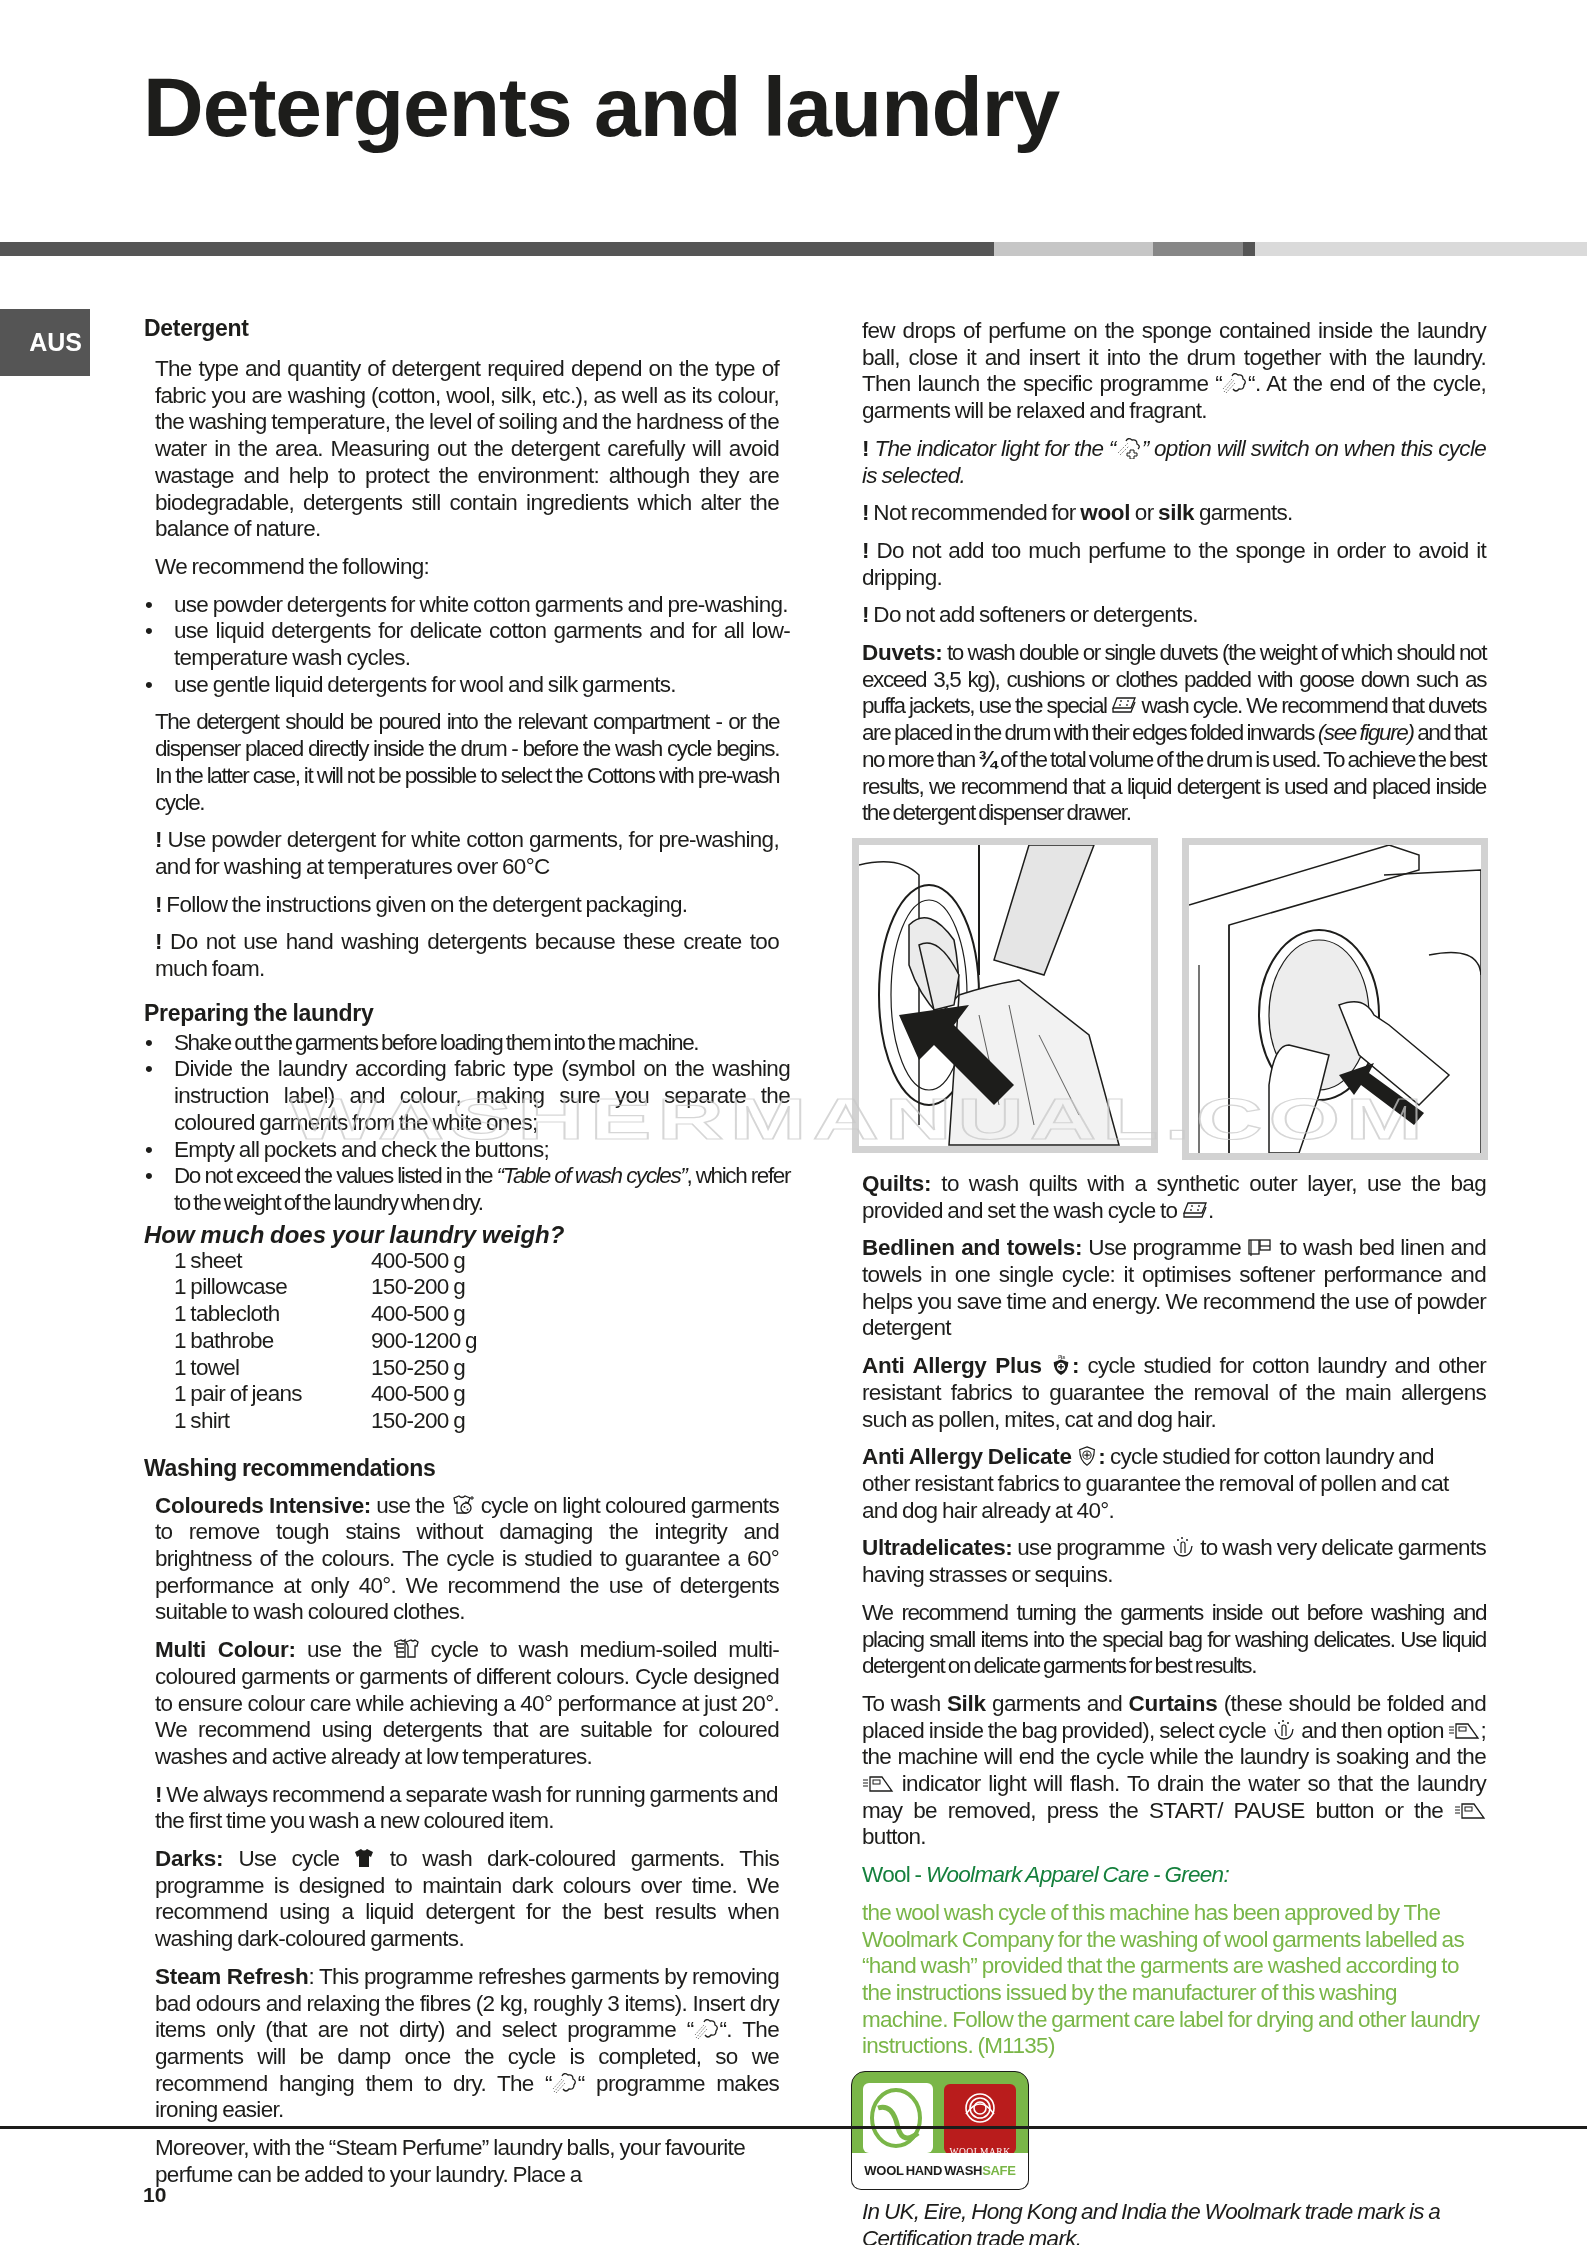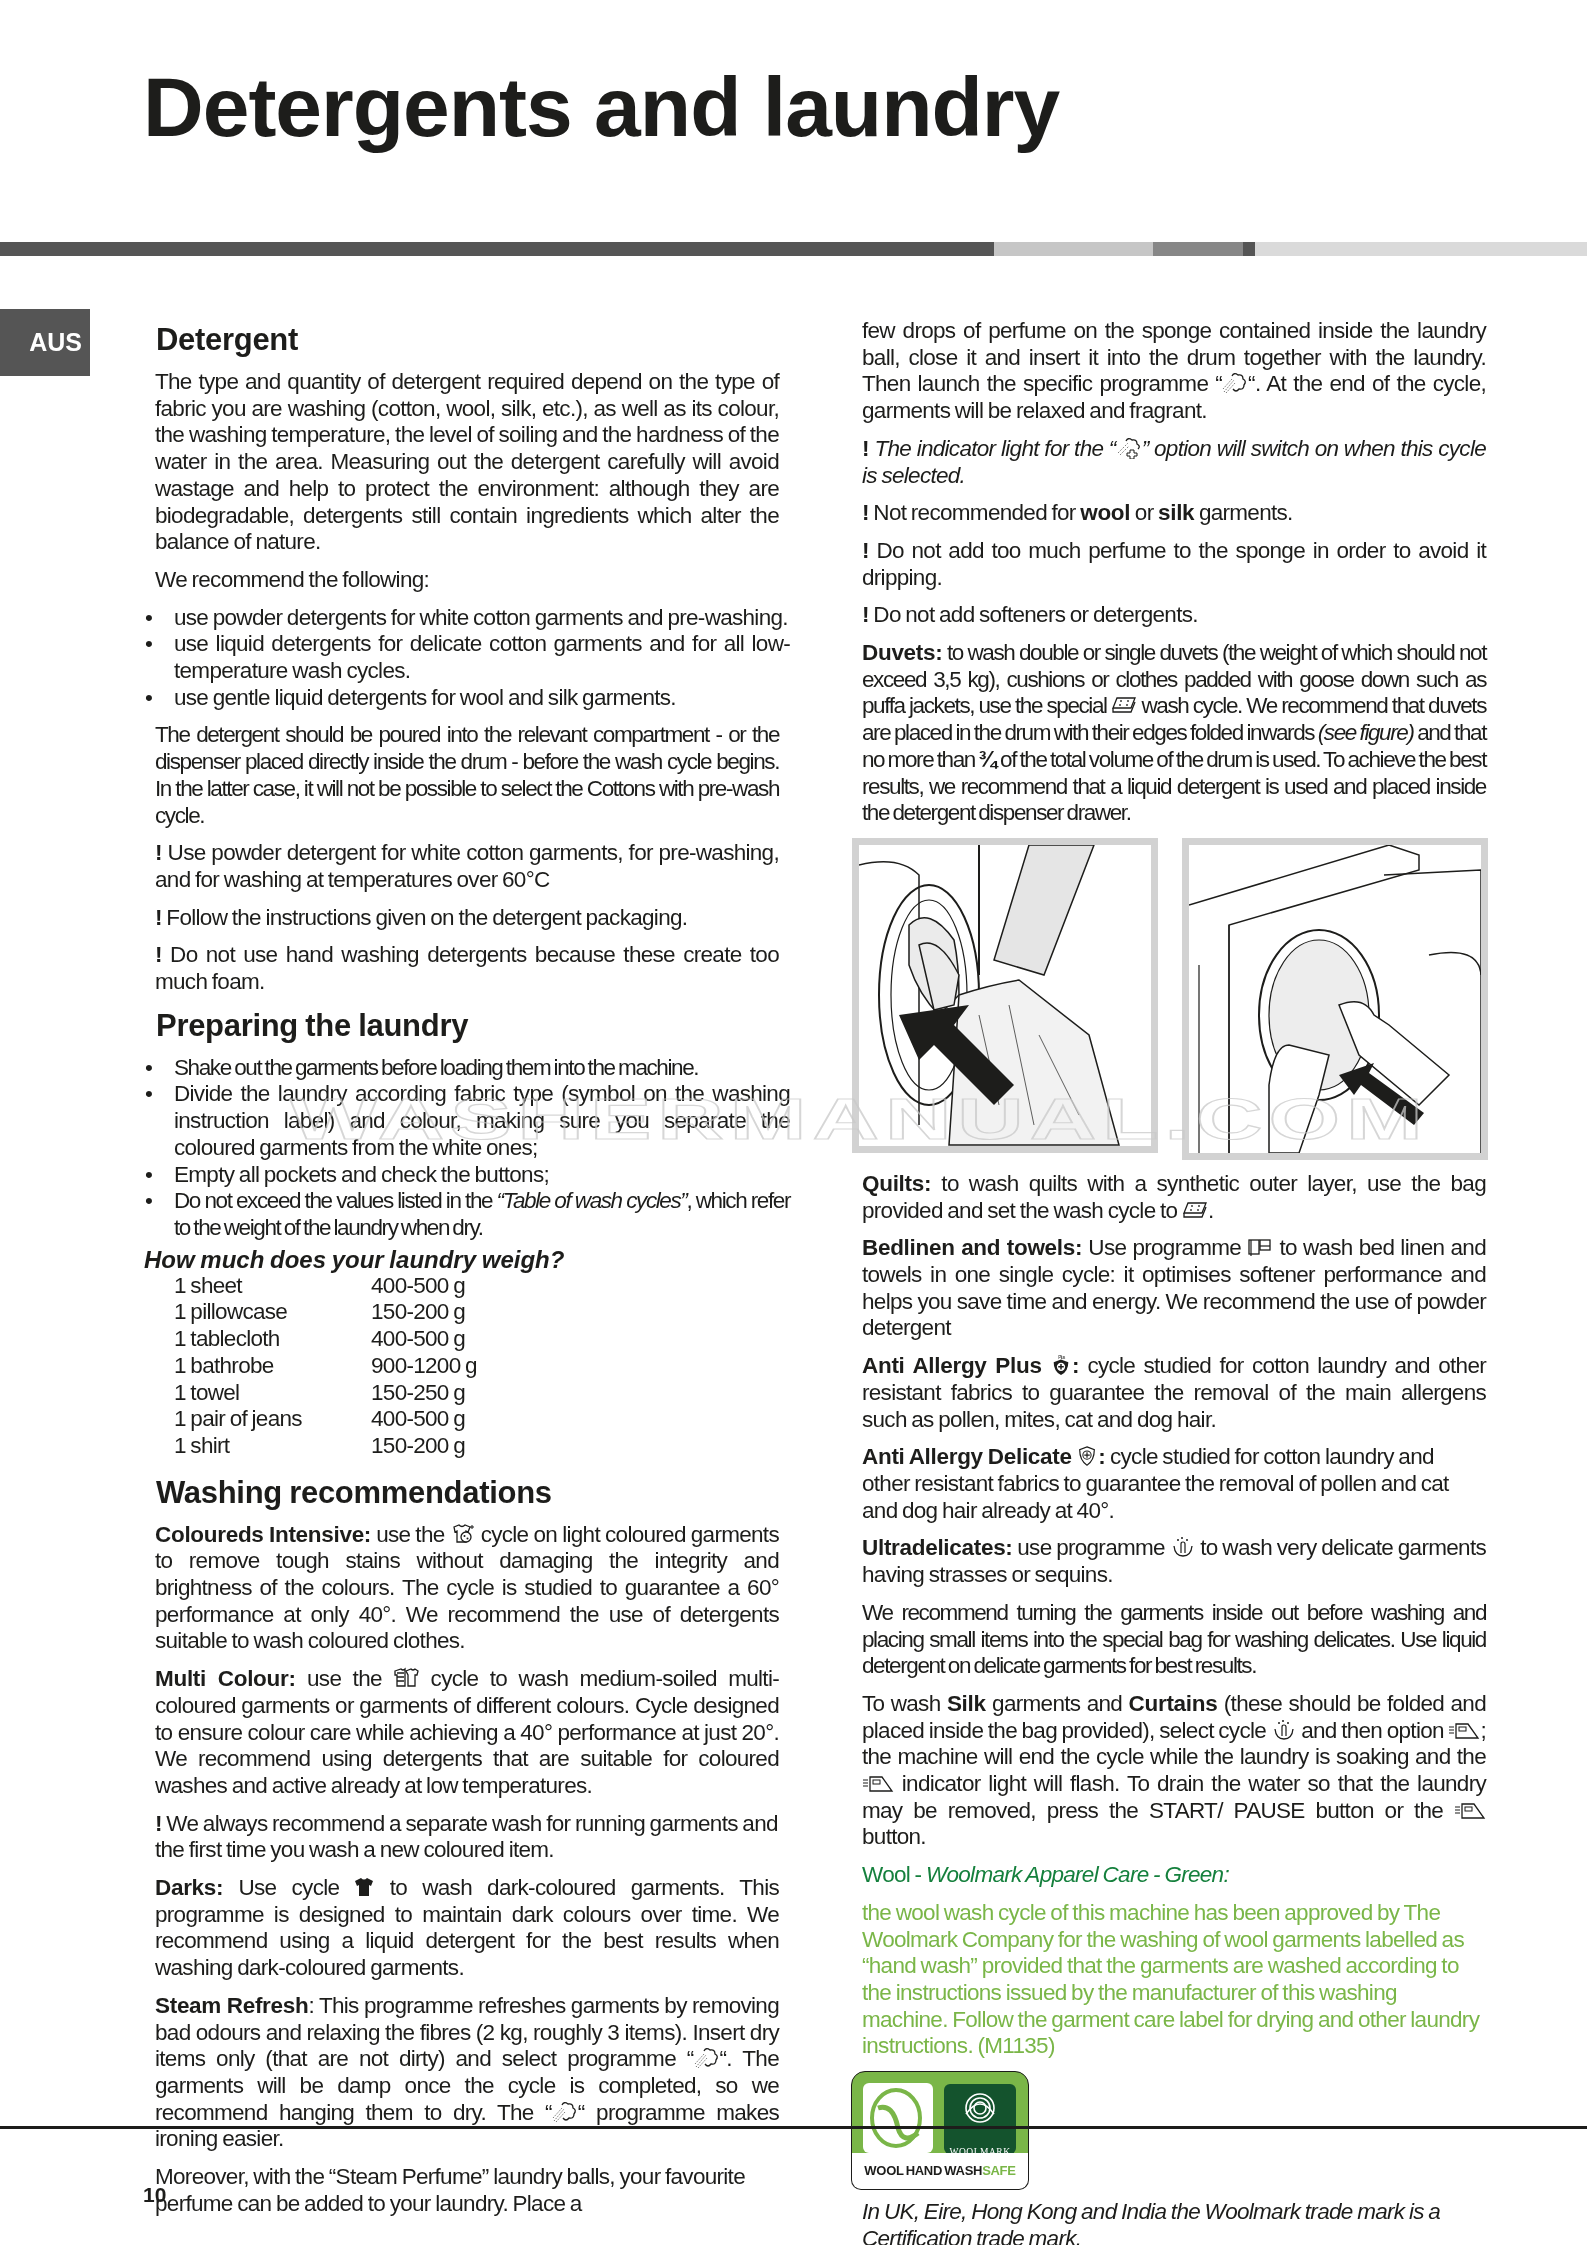--- a/index.html
+++ b/index.html
@@ -3,21 +3,21 @@
 <meta charset="utf-8">
 <style>
   html,body{margin:0;padding:0;background:#fff;}
   body{width:1587px;height:2245px;position:relative;overflow:hidden;font-family:"Liberation Sans",sans-serif;color:#1d1d1b;}
   .title{position:absolute;left:143px;top:62px;font-size:84px;font-weight:bold;letter-spacing:-1px;line-height:90px;white-space:nowrap;}
   .bar{position:absolute;top:242px;height:14px;}
   .aus{position:absolute;left:0;top:309px;width:90px;height:67px;background:#555;color:#fff;font-weight:bold;font-size:25px;display:flex;align-items:center;justify-content:flex-end;padding-right:8px;box-sizing:border-box;}
   .col{position:absolute;width:646px;font-size:22.5px;line-height:26.7px;letter-spacing:-0.7px;word-spacing:-1px;}
   .col p{margin:11px;text-align:justify;}
   .col .nj{text-align:left;}
-  .col h2{margin:12px;font-size:31px;line-height:34px;font-weight:bold;letter-spacing:-0.3px;}
+  .col h2{margin:0;font-size:23px;line-height:34px;font-weight:bold;letter-spacing:-0.3px;}
   .col h3{margin:0;font-size:24px;line-height:27px;font-weight:bold;letter-spacing:0;font-style:italic;}
   .col b{font-weight:bold;letter-spacing:-0.3px;}
   .excl{font-weight:bold;}
   ul.bl{margin:0;padding:0;list-style:none;}
   ul.bl li{position:relative;padding-left:30px;text-align:justify;}
   ul.bl li::before{content:"\2022";position:absolute;left:1px;top:0;}
   .tight{letter-spacing:-1.4px;word-spacing:-1.5px;}
   table.wt{border-collapse:collapse;margin-left:30px;}
   table.wt td{padding:0;vertical-align:top;height:26.7px;}
   table.wt td.k{width:197px;}
@@ -28,21 +28,21 @@
   .figs{position:relative;height:322px;margin:6px 0 8px 0;}
   .fig{position:absolute;top:0;background:#d2d2d2;}
   .fig .inner{position:absolute;left:7px;top:7px;right:7px;bottom:7px;background:#fff;overflow:hidden;}
   .rule{position:absolute;left:0;width:1587px;top:2126px;height:3px;background:#1d1d1b;}
   .pnum{position:absolute;left:143px;top:2183px;font-size:21px;font-weight:bold;}
   .wm{position:absolute;left:290px;top:1087px;font-size:92px;font-weight:bold;letter-spacing:6px;color:transparent;-webkit-text-stroke:2px #c9c9c9;opacity:.75;white-space:nowrap;pointer-events:none;transform:scaleY(0.62);transform-origin:left top;}
   .wool{position:relative;width:178px;height:122px;margin-top:8px;}
   .wool .top{position:absolute;left:0;top:0;width:176px;height:96px;background:#7ab648;border:1.5px solid #1d1d1b;border-radius:14px 14px 6px 6px;}
   .wool .bot{position:absolute;left:0;top:82px;width:176px;height:36px;border:1.5px solid #1d1d1b;border-top:none;border-radius:0 0 10px 10px;background:#fff;font-size:13px;font-weight:bold;letter-spacing:-0.3px;display:flex;align-items:center;justify-content:center;}
   .wool .l1{position:absolute;left:11px;top:11px;width:70px;height:70px;background:#fff;border-radius:6px;}
-  .wool .l2{position:absolute;left:92px;top:12px;width:72px;height:70px;background:#14532d;border-radius:6px;color:#fff;font-family:"Liberation Serif",serif;font-size:9.5px;letter-spacing:0.5px;}
+  .wool .l2{position:absolute;left:92px;top:12px;width:72px;height:70px;background:#b91c1c;border-radius:6px;color:#fff;font-family:"Liberation Serif",serif;font-size:9.5px;letter-spacing:0.5px;}
   .ital{font-style:italic;}
 </style>
 </head>
 <body>
 
 <div class="title">Detergents and laundry</div>
 
 <div>
   <div class="bar" style="left:0;width:994px;background:#555;"></div>
   <div class="bar" style="left:994px;width:159px;background:#c6c6c6;"></div>

